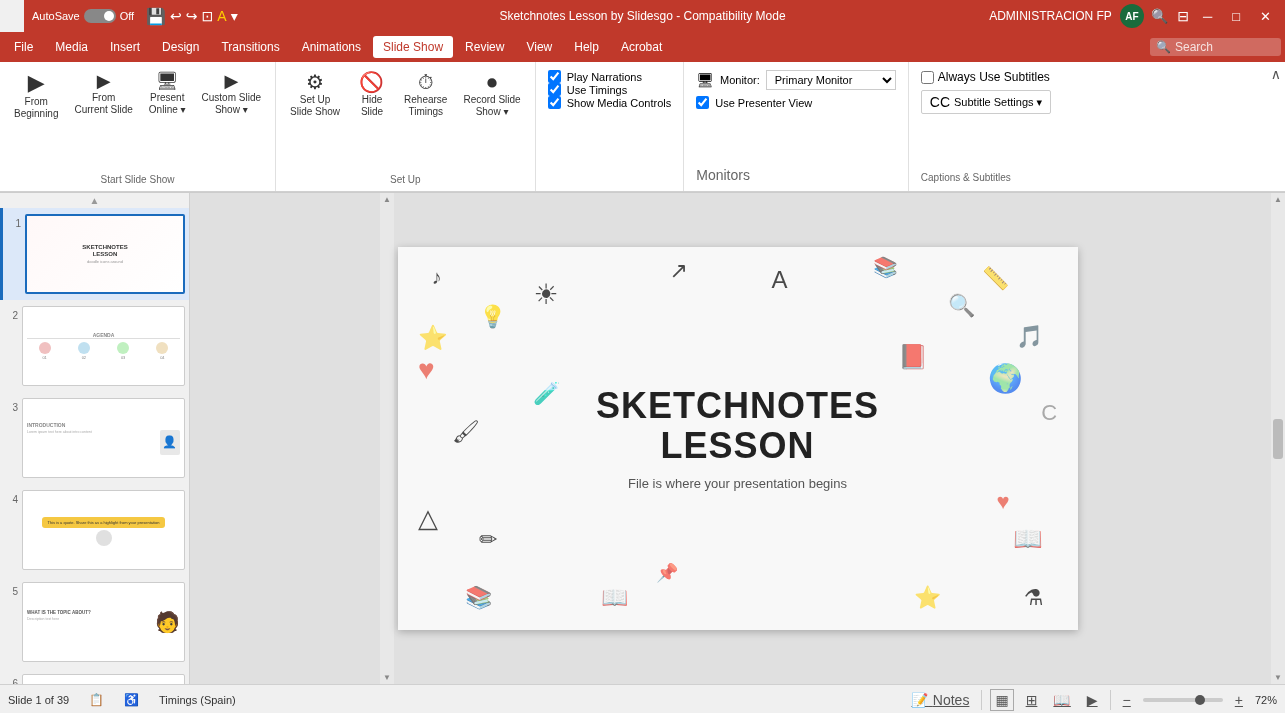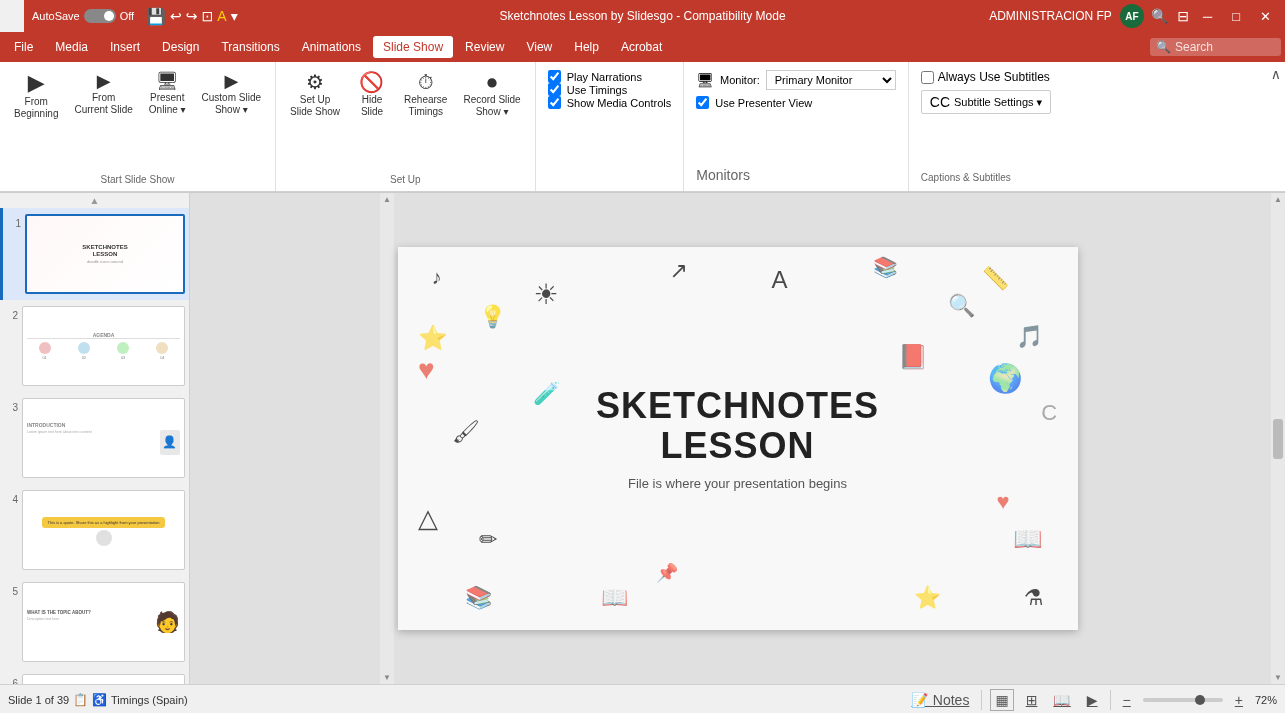--- a/index.html
+++ b/index.html
@@ -250,21 +250,21 @@
     }
 
     
     .status-bar {
       height: 30px;
       background: #f0f0f0;
       border-top: 1px solid #d0d0d0;
       display: flex;
       align-items: center;
       padding: 0 8px;
-      gap: 4px;
+      gap: 20px;
       font-size: 11px;
       color: #333;
     }
     .status-bar-right {
       margin-left: auto;
       display: flex;
       align-items: center;
       gap: 8px;
     }
     .zoom-slider {

